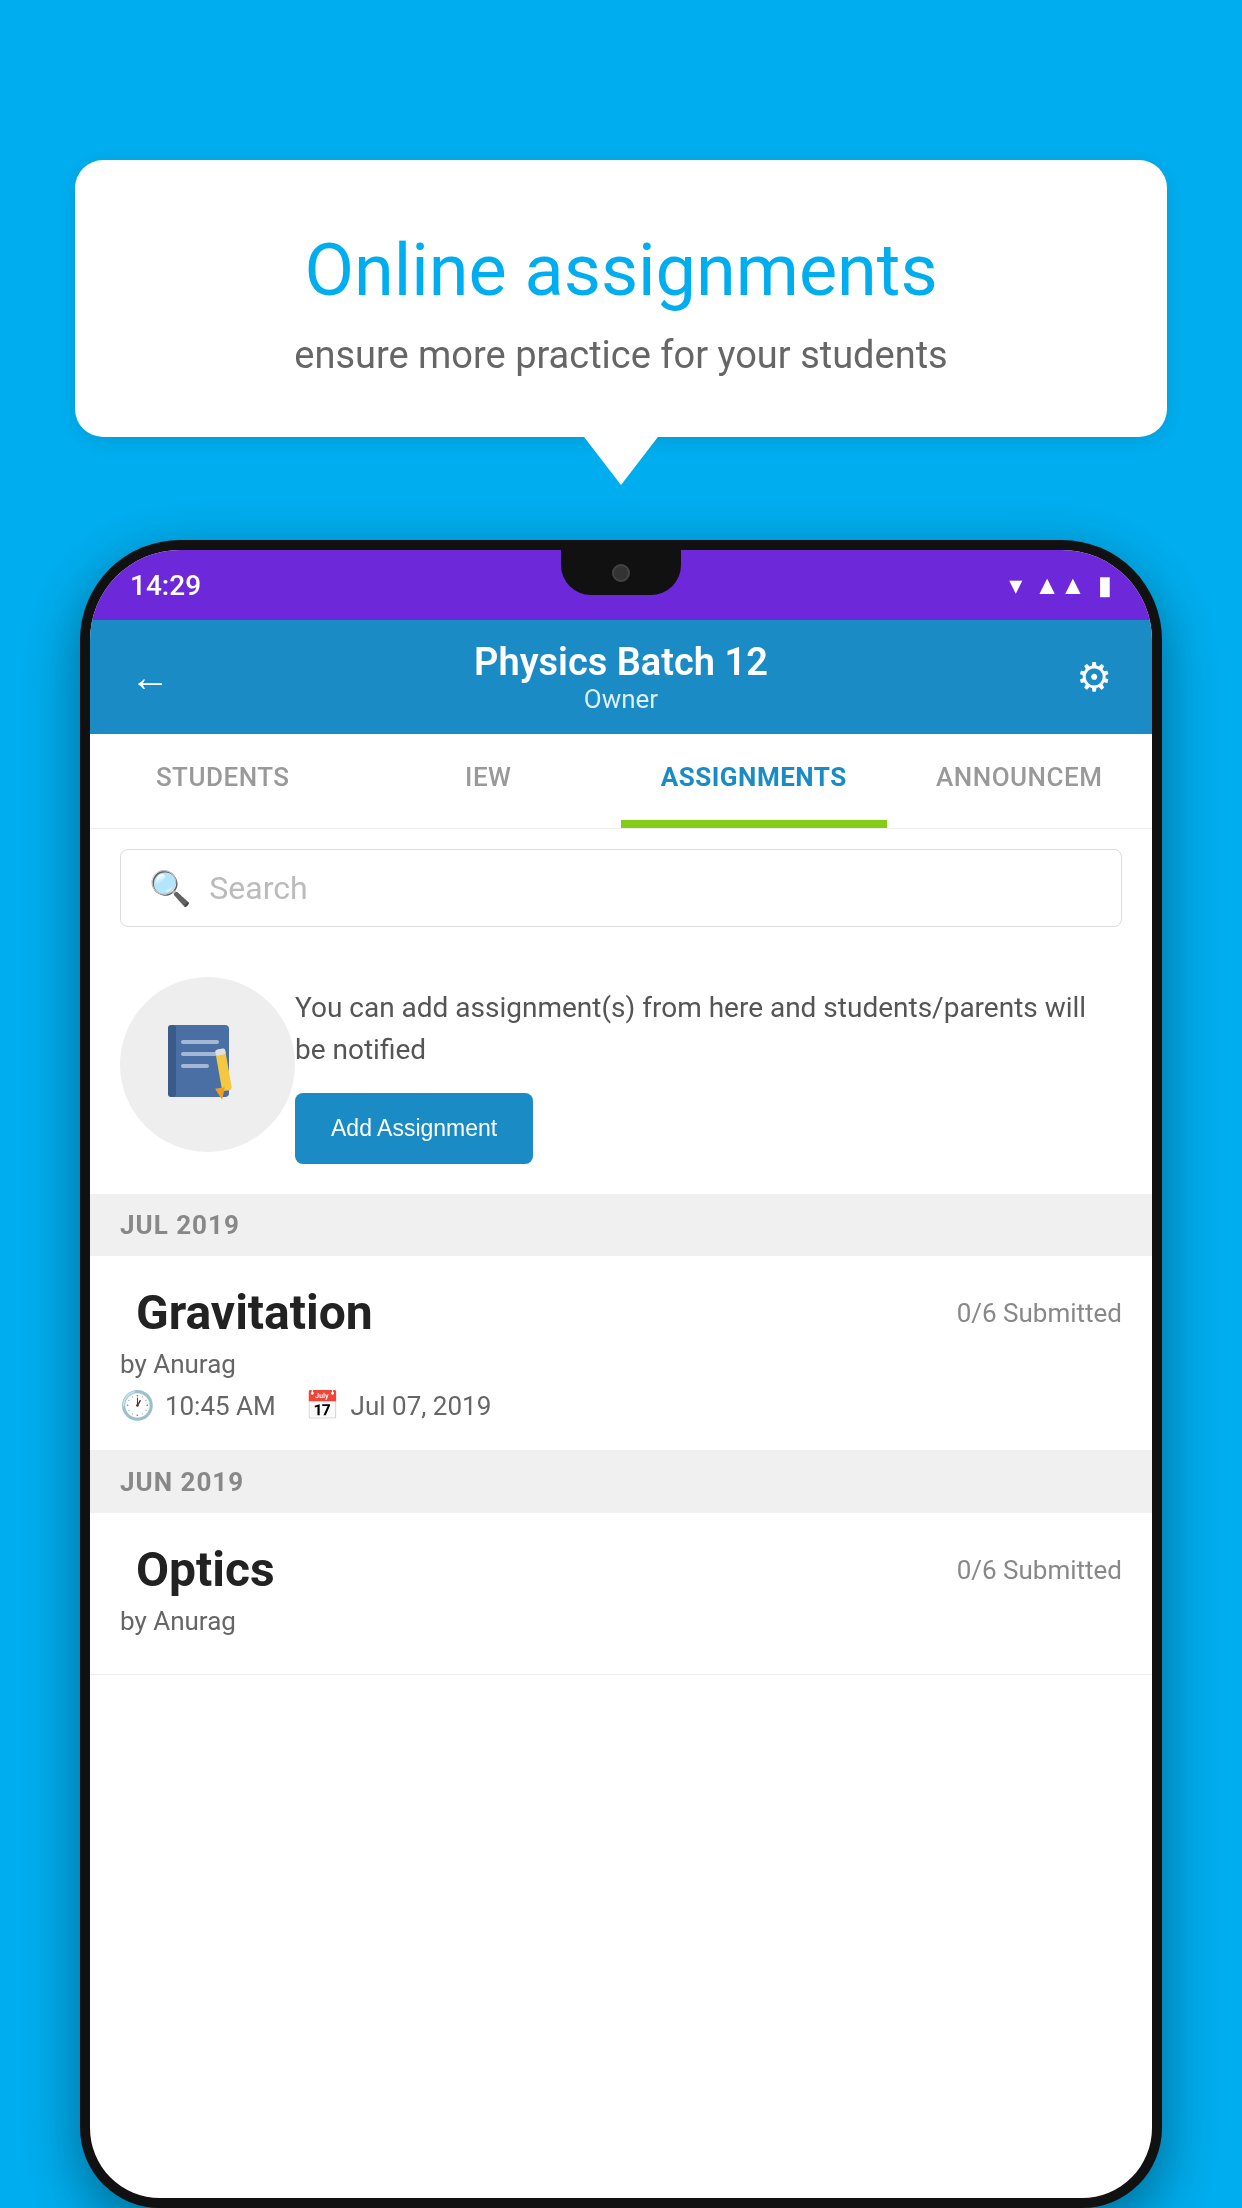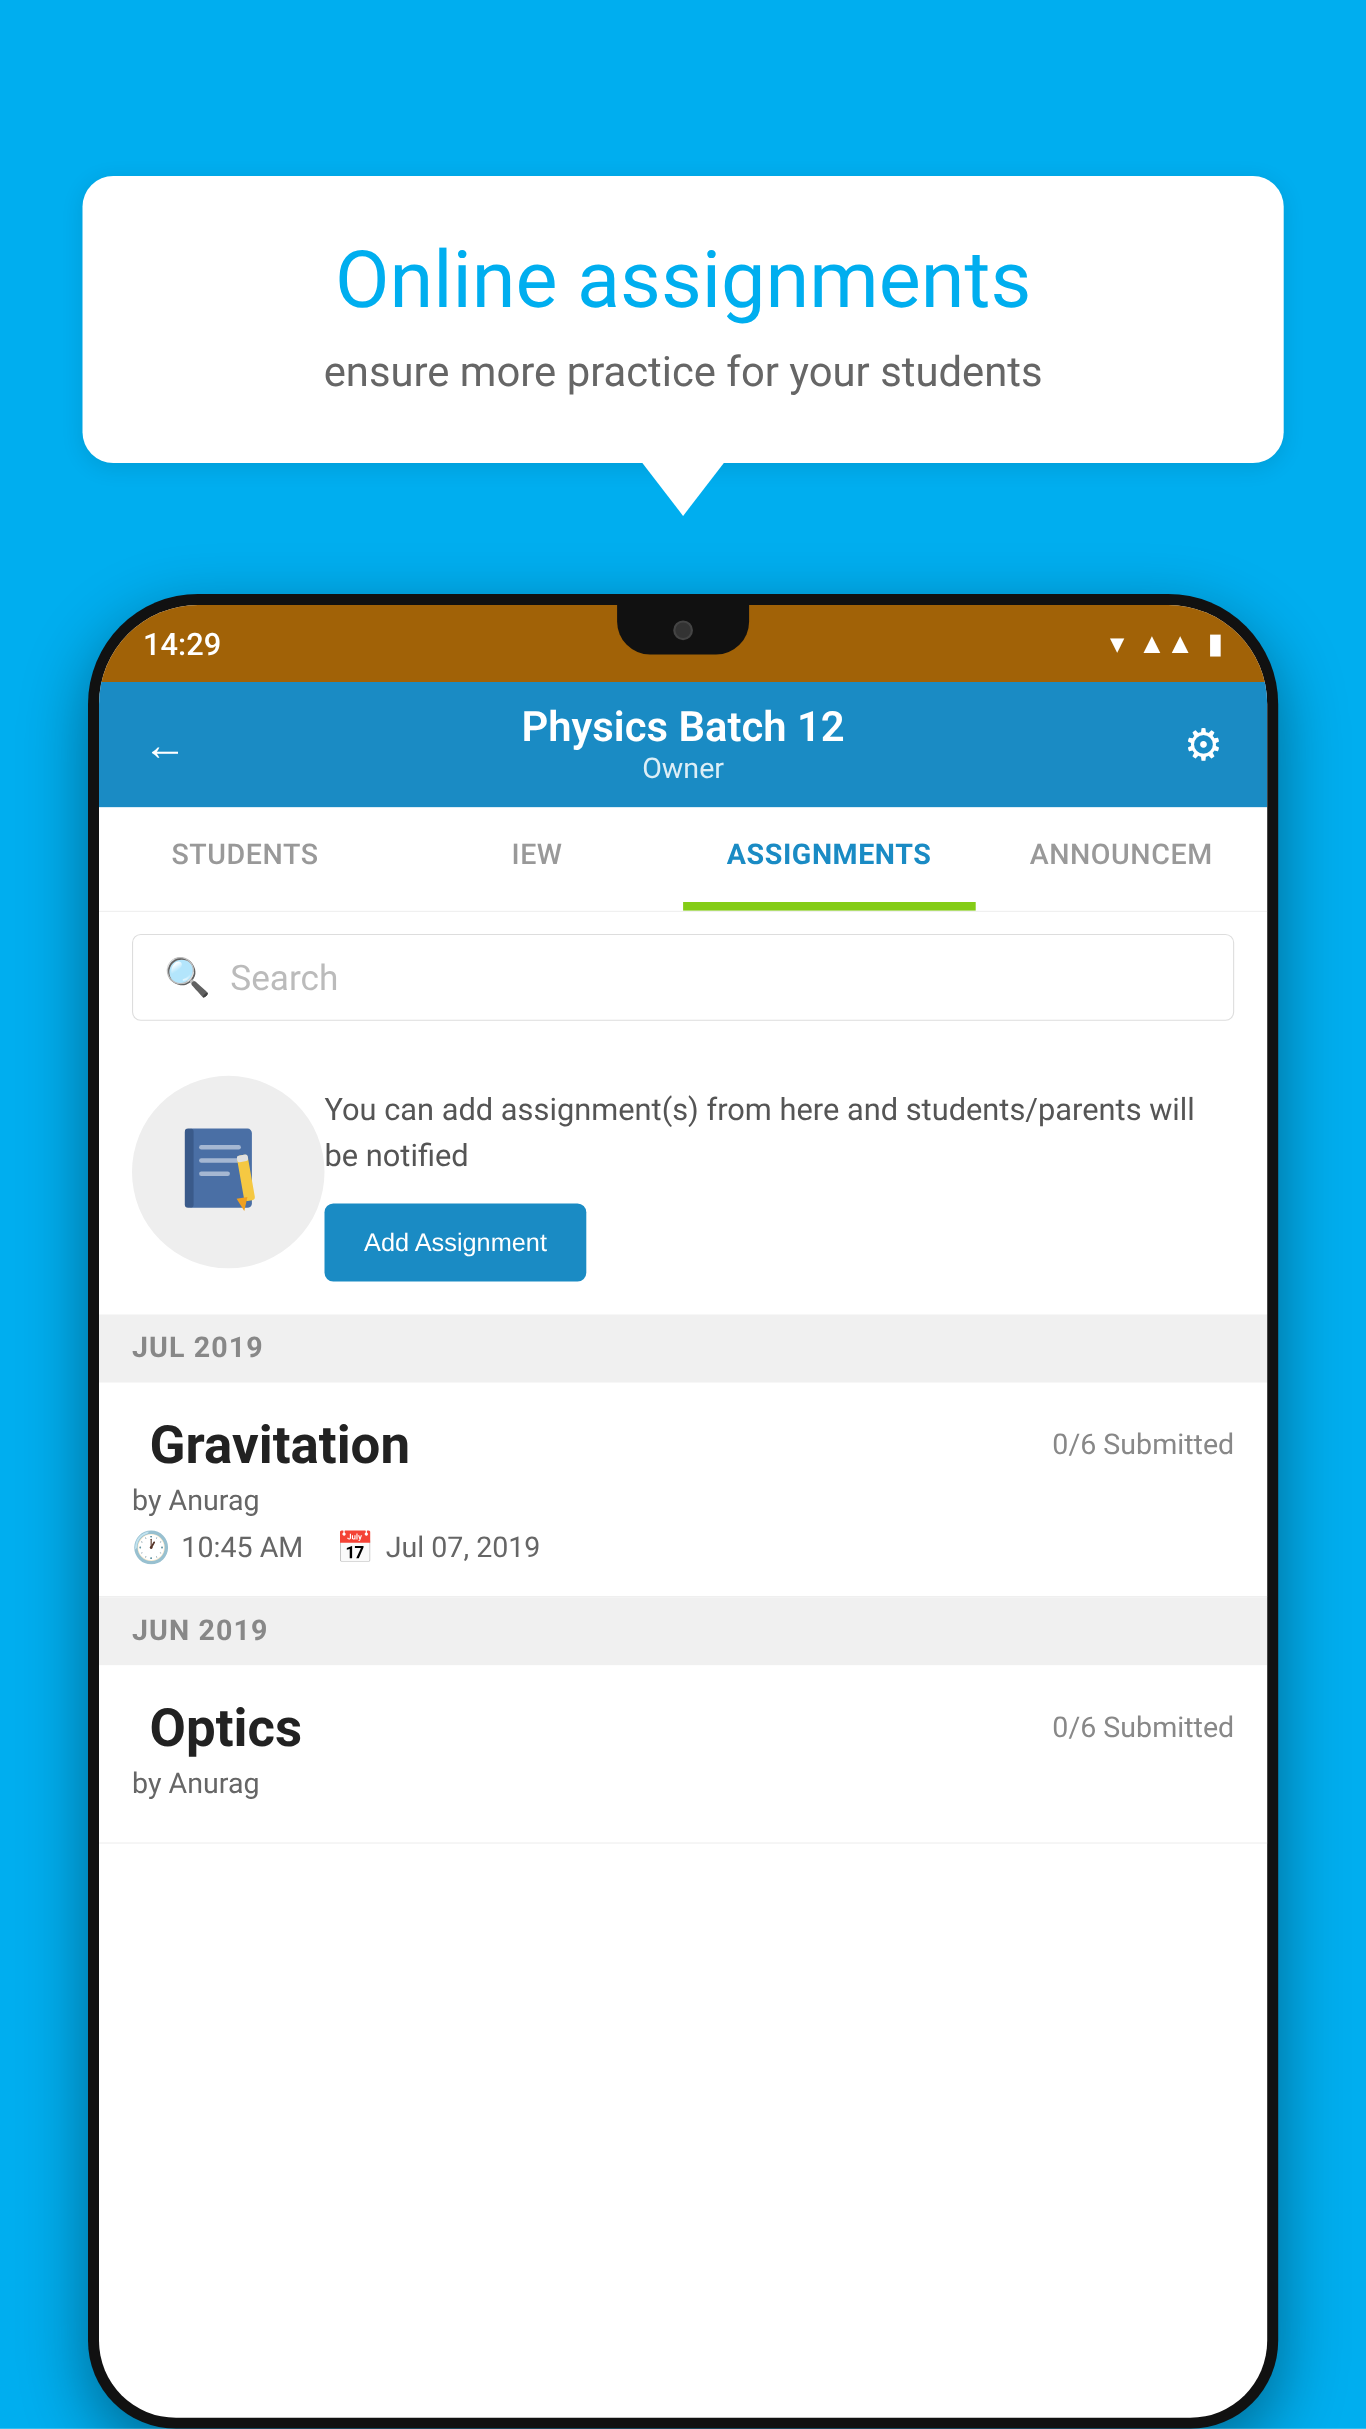--- a/index.html
+++ b/index.html
@@ -17,21 +17,21 @@
     .speech-bubble-container {
       position: absolute;
       top: 160px;
       left: 75px;
       right: 75px;
     }
 
     .speech-bubble {
       background: white;
       border-radius: 28px;
-      padding: 52px 70px 60px 70px;
+      padding: 68px 70px 60px 70px;
       position: relative;
       box-shadow: 0 4px 20px rgba(0,0,0,0.1);
     }
 
     .speech-bubble::after {
       content: '';
       position: absolute;
       bottom: -48px;
       left: 50%;
       transform: translateX(-50%);
@@ -65,21 +65,21 @@
       right: 80px;
       bottom: 0;
       background: #111;
       border-radius: 100px 100px 80px 80px;
       overflow: hidden;
       box-shadow: 0 20px 60px rgba(0,0,0,0.4);
     }
 
     
     .phone-status-bar {
-      background: #a16207;
+      background: #6d28d9;
       height: 70px;
       display: flex;
       align-items: center;
       justify-content: space-between;
       padding: 0 40px;
       position: relative;
     }
 
     .status-time {
       color: white;

